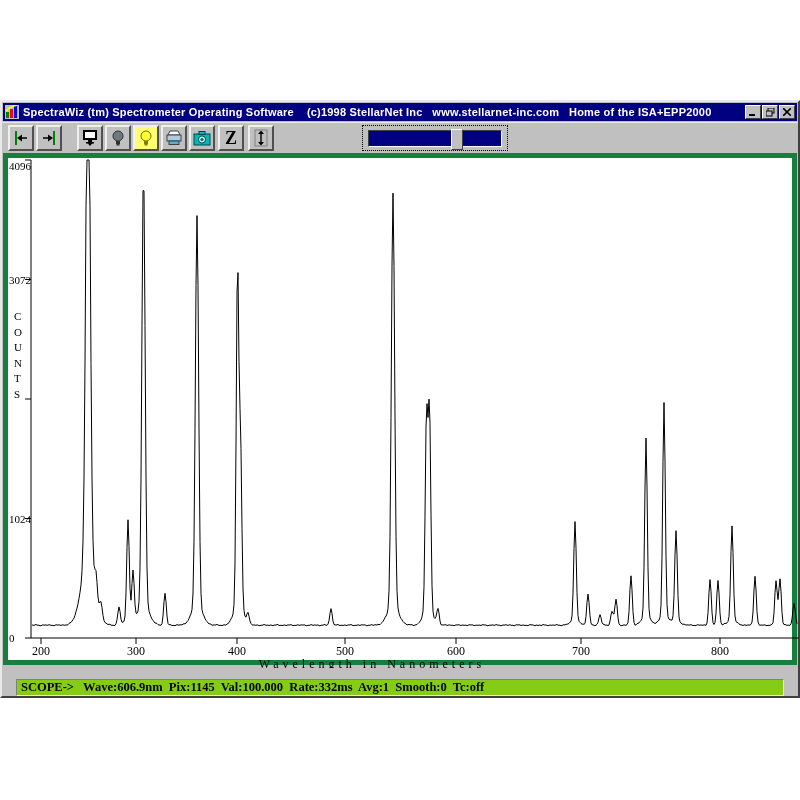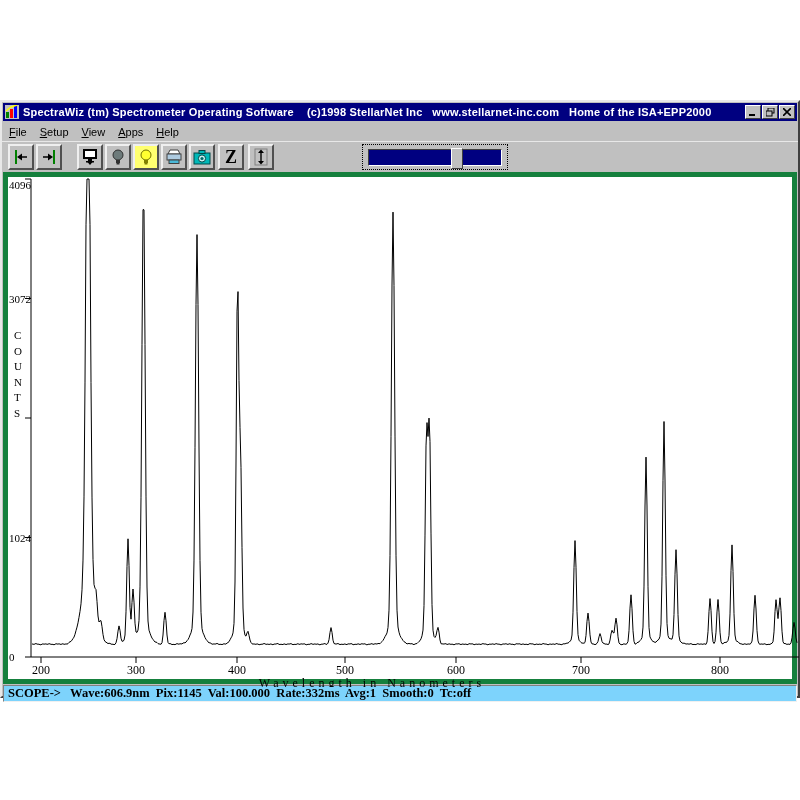--- a/index.html
+++ b/index.html
@@ -31,21 +31,21 @@
   .slider-thumb{position:absolute;top:-2px;width:10px;height:19px;background:#c0c0c0;
                 border:1px solid;border-color:#fff #404040 #404040 #fff;}
   
   .chart-panel{position:relative;flex:0 0 auto;height:512px;margin:0 1px;background:#fff;
                border:5px solid #15803d;box-sizing:border-box;}
   .chart-panel svg{display:block;}
   .ylab{font:11px "Liberation Serif",serif;fill:#000;}
   .xlab{font:12px "Liberation Serif",serif;fill:#000;}
   .xtitle{font:12px "Liberation Serif",serif;letter-spacing:4px;fill:#000;}
   
-  .statusbar{flex:1;margin:1px;background:#7dd3fc;border:1px solid;border-color:#808080 #f0f0f0 #f0f0f0 #808080;
+  .statusbar{flex:1;margin:14px;background:#84cc16;border:1px solid;border-color:#808080 #f0f0f0 #f0f0f0 #808080;
              display:flex;align-items:center;}
   .status-text{font-family:"Liberation Serif",serif;font-weight:bold;font-size:12.5px;color:#000;
                white-space:pre;padding-left:4px;}
 </style>
 </head>
 <body>
 
 <div class="screen">
   <div class="window">
 
@@ -69,27 +69,20 @@
           <rect x="0" y="3" width="6" height="5" fill="#c0c0c0" stroke="#000"></rect>
         </svg>
       </div>
       <div class="winbtn">
         <svg width="8" height="8" viewBox="0 0 8 8">
           <path d="M0 0 L8 8 M8 0 L0 8" stroke="#000" stroke-width="1.6"></path>
         </svg>
       </div>
     </div>
 
-    <div class="menubar">
-      <span class="menu-item"><u>F</u>ile</span>
-      <span class="menu-item"><u>S</u>etup</span>
-      <span class="menu-item"><u>V</u>iew</span>
-      <span class="menu-item"><u>A</u>pps</span>
-      <span class="menu-item"><u>H</u>elp</span>
-    </div>
 
     <div class="toolbar">
       <button class="tbtn" style="left:6px">
         <svg width="18" height="16" viewBox="0 0 18 16">
           <line x1="4" y1="1" x2="4" y2="15" stroke="#008000" stroke-width="2"></line>
           <line x1="15" y1="8" x2="7" y2="8" stroke="#000" stroke-width="1.5"></line>
           <polygon points="5,8 10,4.5 10,11.5" fill="#000"></polygon>
         </svg>
       </button>
       <button class="tbtn" style="left:34px">

